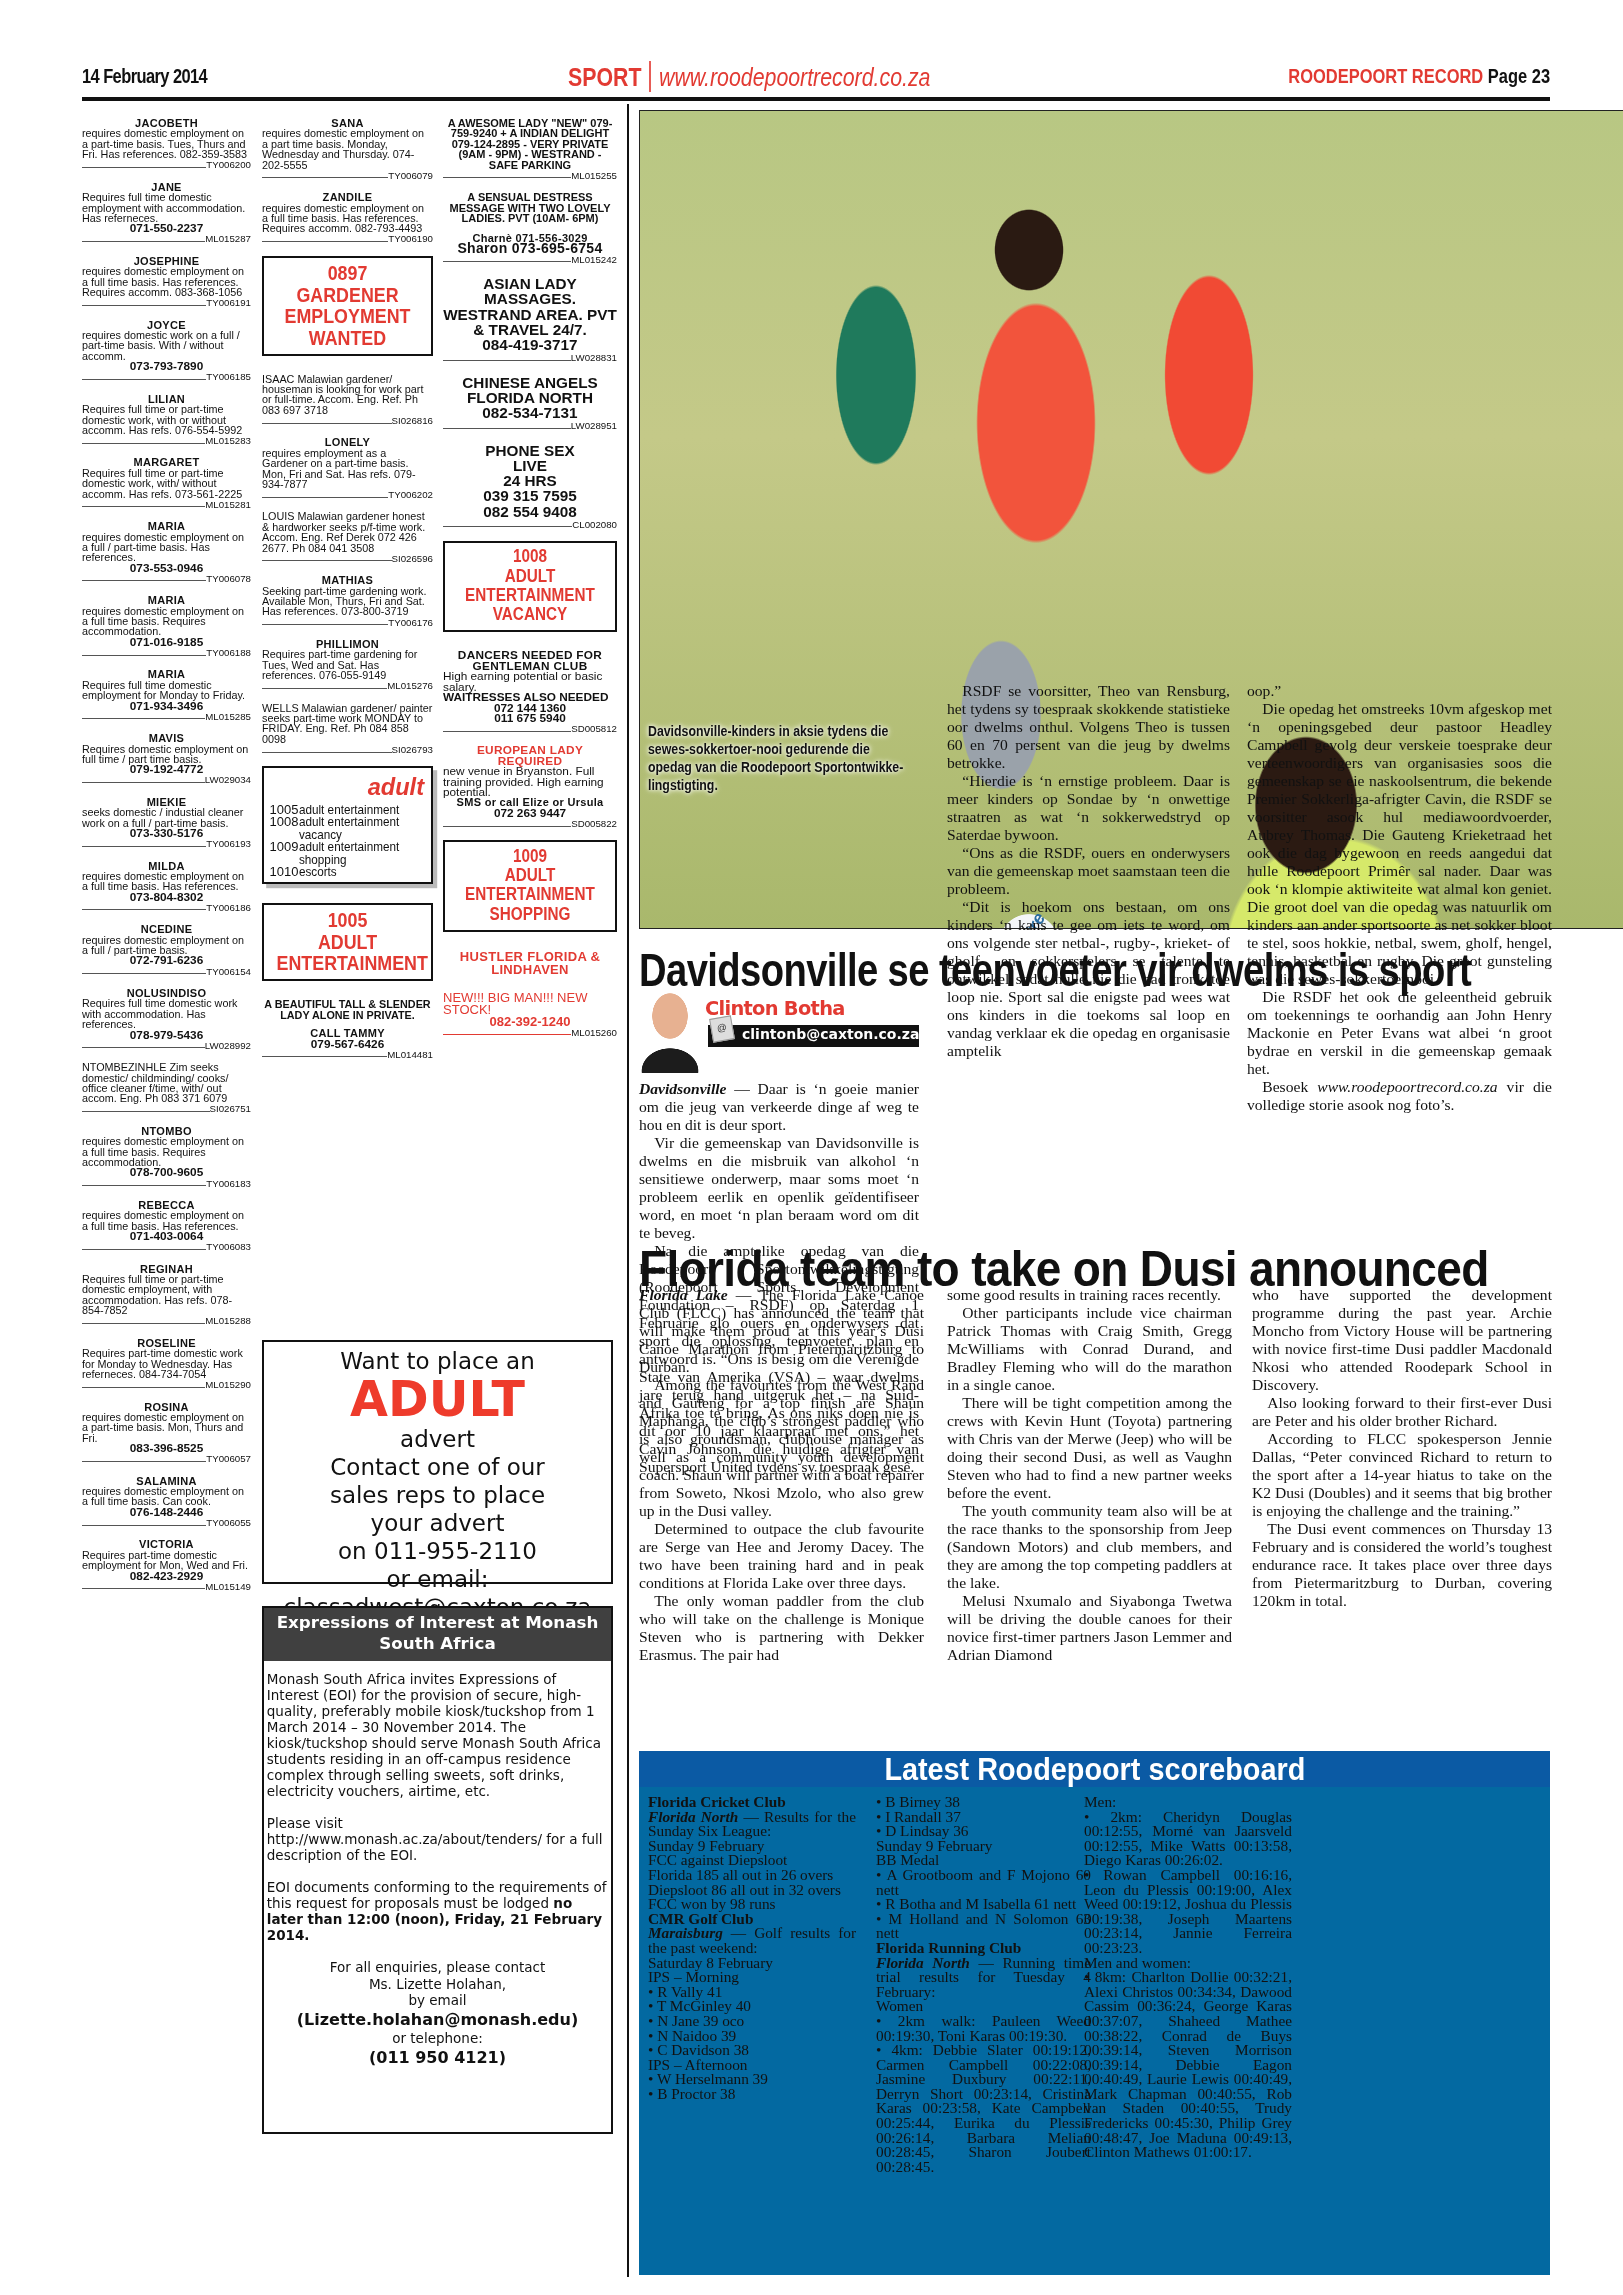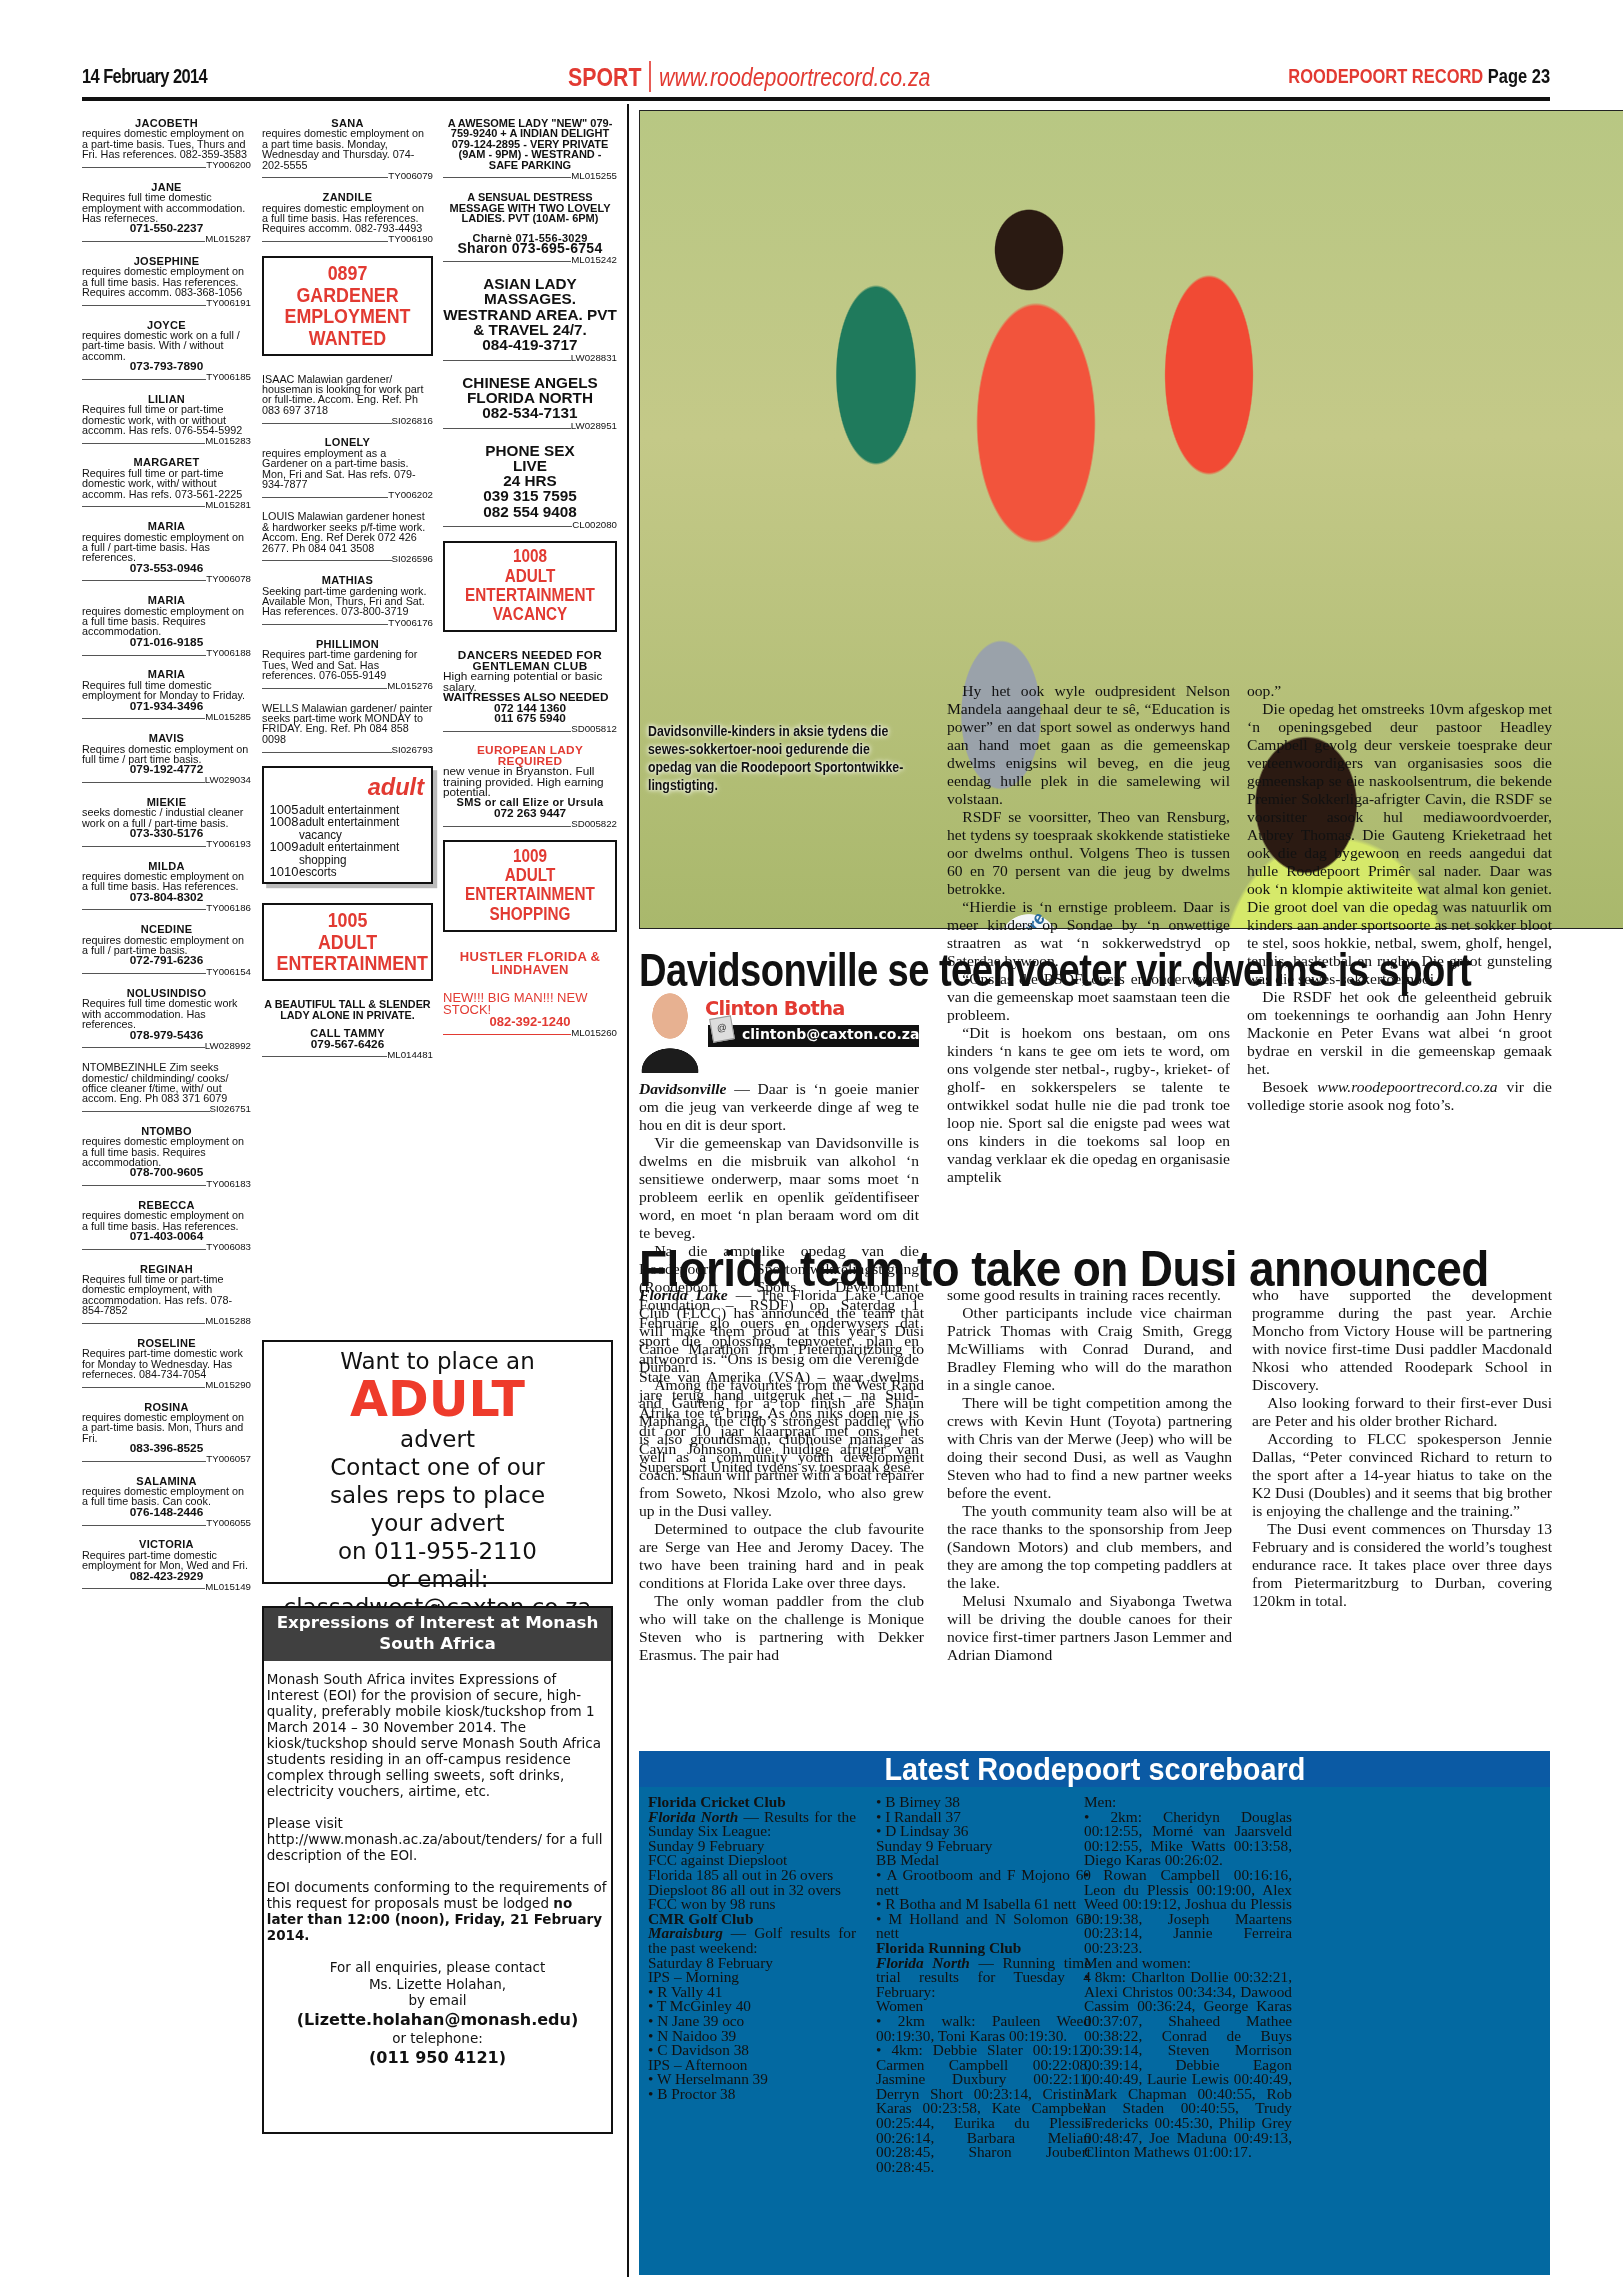--- a/index.html
+++ b/index.html
@@ -552,21 +552,20 @@
   <div class="bar"></div>
   <div class="at">@</div>
   <div class="email">clintonb@caxton.co.za</div>
 </div>
 <div class="serif a1c1" style="top:1080px">
   <p class="first"><b><i>Davidsonville</i></b> <span>— Daar is ‘n goeie manier om die jeug van verkeerde dinge af weg te hou en dit is deur sport.</span></p>
   <p>Vir die gemeenskap van Davidsonville is dwelms en die misbruik van alkohol ‘n sensitiewe onderwerp, maar soms moet ‘n probleem eerlik en openlik geïdentifiseer word, en moet ‘n plan beraam word om dit te beveg.</p>
   <p>Na die amptelike opedag van die Roodepoort Sportontwikkelingstigting (Roodepoort Sports Development Foundation – RSDF) op Saterdag 1 Februarie glo ouers en onderwysers dat sport die oplossing, teenvoeter, plan en antwoord is. “Ons is besig om die Verenigde State van Amerika (VSA) – waar dwelms jare terug hand uitgeruk het – na Suid-Afrika toe te bring. As ons niks doen nie is dit oor 10 jaar klaarpraat met ons,” het Cavin Johnson, die huidige afrigter van Supersport United tydens sy toespraak gesê.</p>
 </div>
 <div class="serif a1c2">
-  <p>Hy het ook wyle oudpresident Nelson Mandela aangehaal deur te sê, “Education is power” en dat sport sowel as onderwys hand aan hand moet gaan as die gemeenskap dwelms enigsins wil beveg, en die jeug eendag hulle plek in die samelewing wil volstaan.</p>
   <p>RSDF se voorsitter, Theo van Rensburg, het tydens sy toespraak skokkende statistieke oor dwelms onthul. Volgens Theo is tussen 60 en 70 persent van die jeug by dwelms betrokke.</p>
   <p>“Hierdie is ‘n ernstige probleem. Daar is meer kinders op Sondae by ‘n onwettige straatren as wat ‘n sokkerwedstryd op Saterdae bywoon.</p>
   <p>“Ons as die RSDF, ouers en onderwysers van die gemeenskap moet saamstaan teen die probleem.</p>
   <p>“Dit is hoekom ons bestaan, om ons kinders ‘n kans te gee om iets te word, om ons volgende ster netbal-, rugby-, krieket- of gholf- en sokkerspelers se talente te ontwikkel sodat hulle nie die pad tronk toe loop nie. Sport sal die enigste pad wees wat ons kinders in die toekoms sal loop en vandag verklaar ek die opedag en organisasie amptelik</p>
 </div>
 <div class="serif a1c3">
   <p class="first">oop.”</p>
   <p>Die opedag het omstreeks 10vm afgeskop met ‘n openingsgebed deur pastoor Headley Campbell gevolg deur verskeie toesprake deur verteenwoordigers van organisasies soos die gemeenskap se eie naskoolsentrum, die bekende Premier Sokkerliga-afrigter Cavin, die RSDF se voorsitter asook hul mediawoordvoerder, Aubrey Thomas. Die Gauteng Krieketraad het ook die dag bygewoon en reeds aangedui dat hulle Roodepoort Primêr sal nader. Daar was ook ‘n klompie aktiwiteite wat almal kon geniet. Die groot doel van die opedag was natuurlik om kinders aan ander sportsoorte as net sokker bloot te stel, soos hokkie, netbal, swem, gholf, hengel, tennis, basketbal en rugby. Die groot gunsteling was die sewes-sokkertoernooi.</p>
   <p>Die RSDF het ook die geleentheid gebruik om toekennings te oorhandig aan John Henry Mackonie en Peter Evans wat albei ‘n groot bydrae en verskil in die gemeenskap gemaak het.</p>
   <p><span>Besoek </span><i>www.roodepoortrecord.co.za</i><span> vir die volledige storie asook nog foto’s.</span></p>

